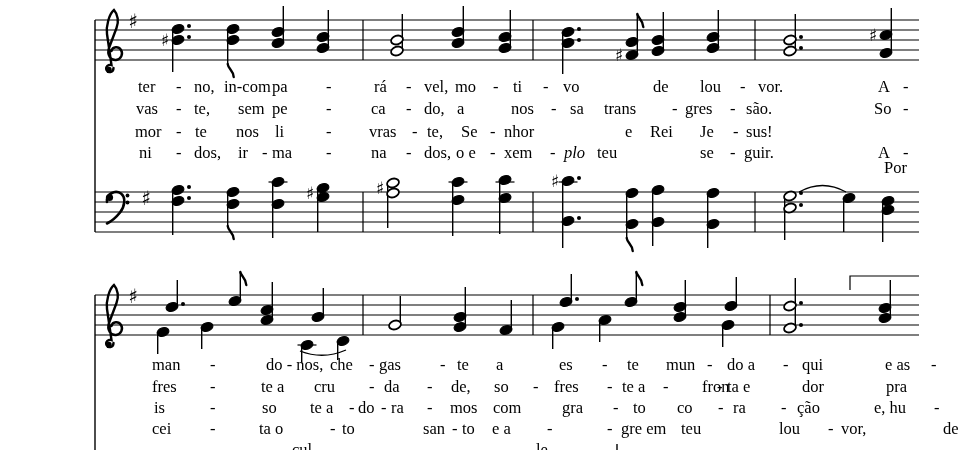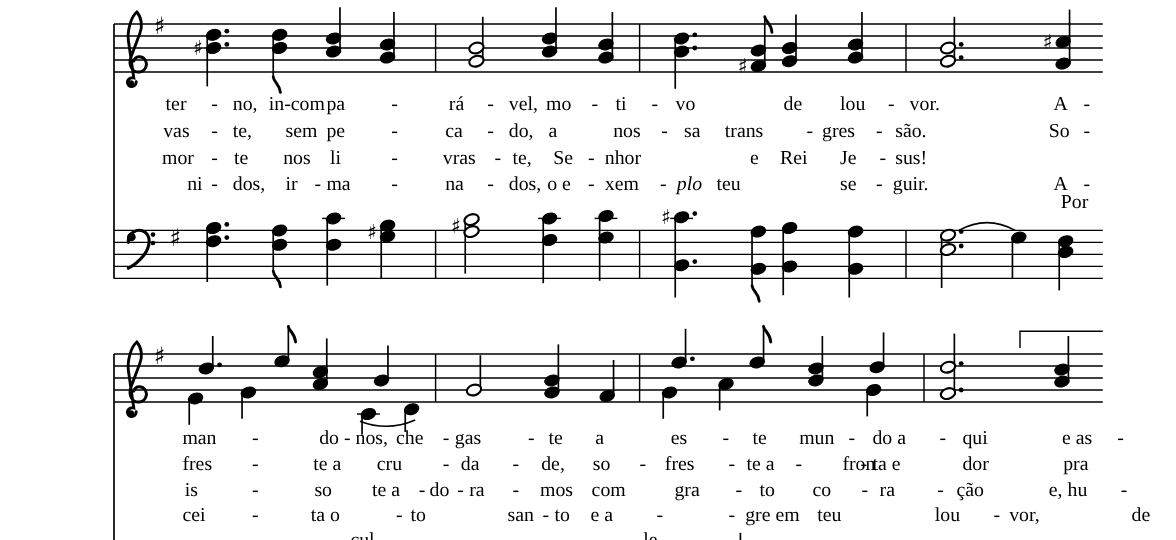--- a/index.html
+++ b/index.html
@@ -377,21 +377,21 @@
       <span class="syl" style="left: 427px; top: 124px;">te,</span>
       <span class="syl" style="left: 461px; top: 124px;">Se</span>
       <span class="syl" style="left: 490px; top: 124px;">-</span>
       <span class="syl" style="left: 504px; top: 124px;">nhor</span>
       <span class="syl" style="left: 625px; top: 124px;">e</span>
       <span class="syl" style="left: 650px; top: 124px;">Rei</span>
       <span class="syl" style="left: 700px; top: 124px;">Je</span>
       <span class="syl" style="left: 733px; top: 124px;">-</span>
       <span class="syl" style="left: 746px; top: 124px;">sus!</span>
       <span class="syl" style="left: 884px; top: 124px; margin-top: 36px;">Por</span>
-      <span class="syl" style="left: 156px; top: 145px;">ni</span>
+      <span class="syl" style="left: 139px; top: 145px;">ni</span>
       <span class="syl" style="left: 176px; top: 145px;">-</span>
       <span class="syl" style="left: 194px; top: 145px;">dos,</span>
       <span class="syl" style="left: 238px; top: 145px;">ir</span>
       <span class="syl" style="left: 262px; top: 145px;">-</span>
       <span class="syl" style="left: 272px; top: 145px;">ma</span>
       <span class="syl" style="left: 326px; top: 145px;">-</span>
       <span class="syl" style="left: 371px; top: 145px;">na</span>
       <span class="syl" style="left: 406px; top: 145px;">-</span>
       <span class="syl" style="left: 424px; top: 145px;">dos,</span>
       <span class="syl" style="left: 456px; top: 145px;">o e</span>

